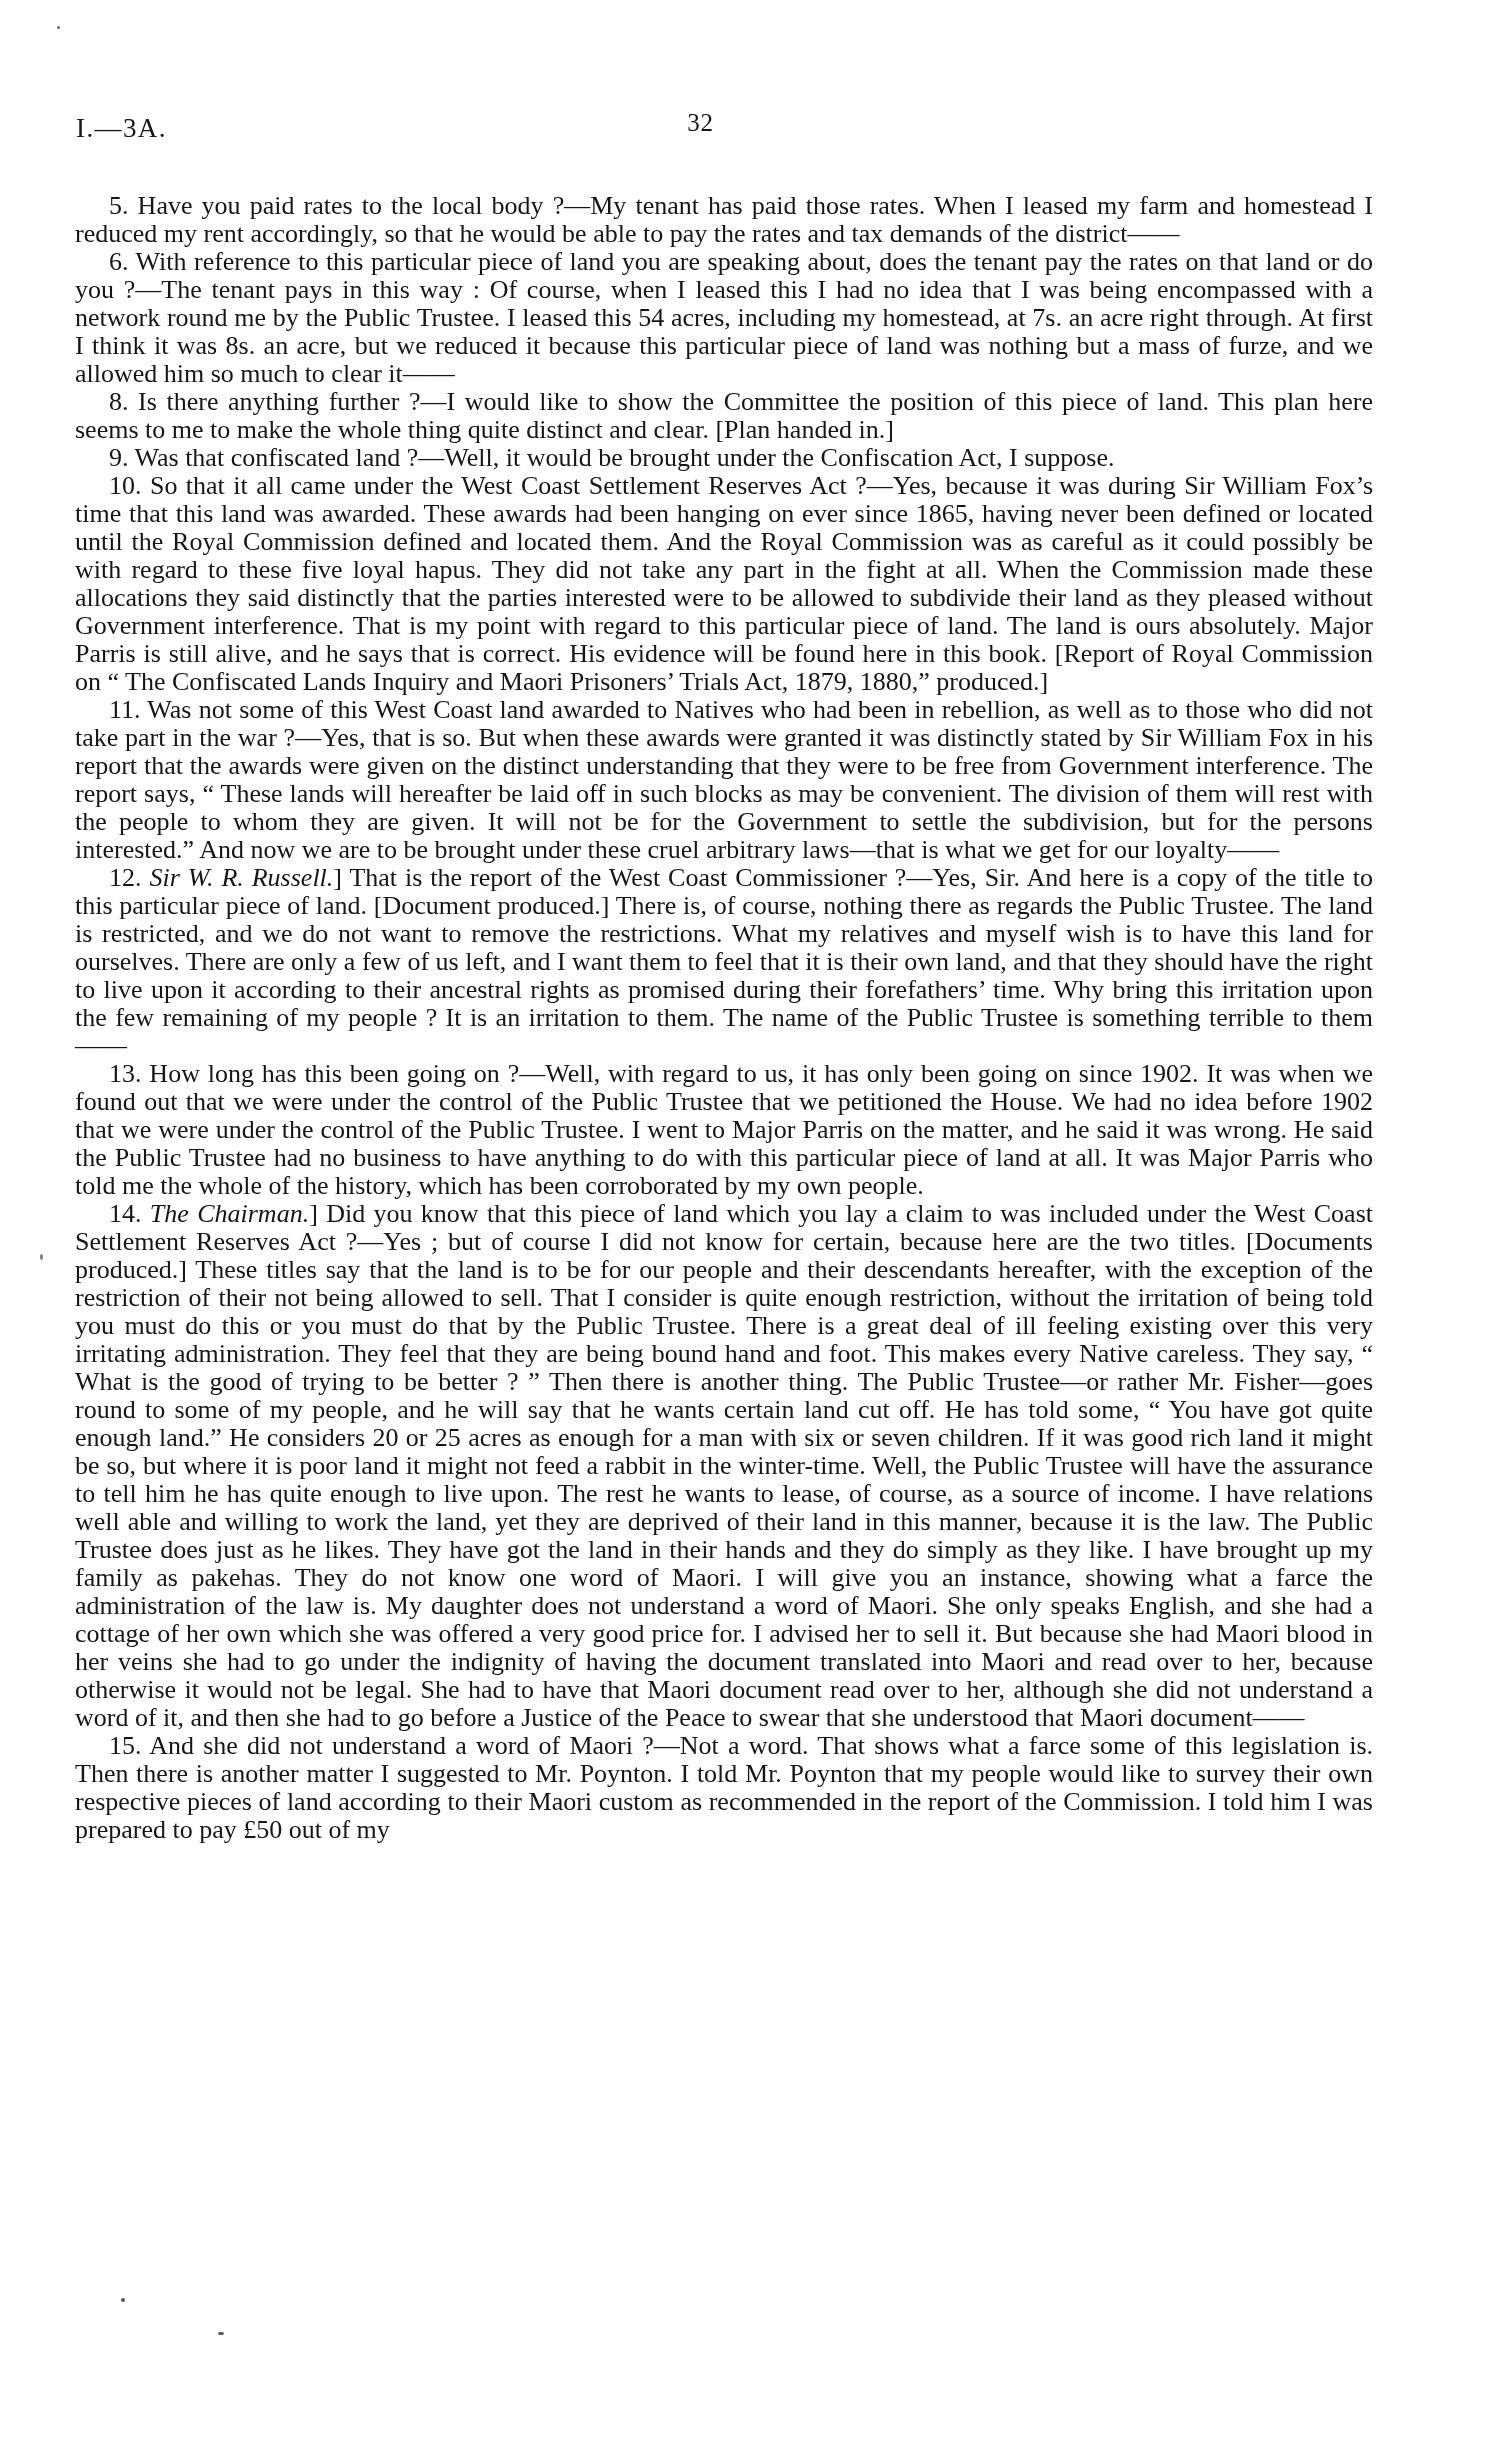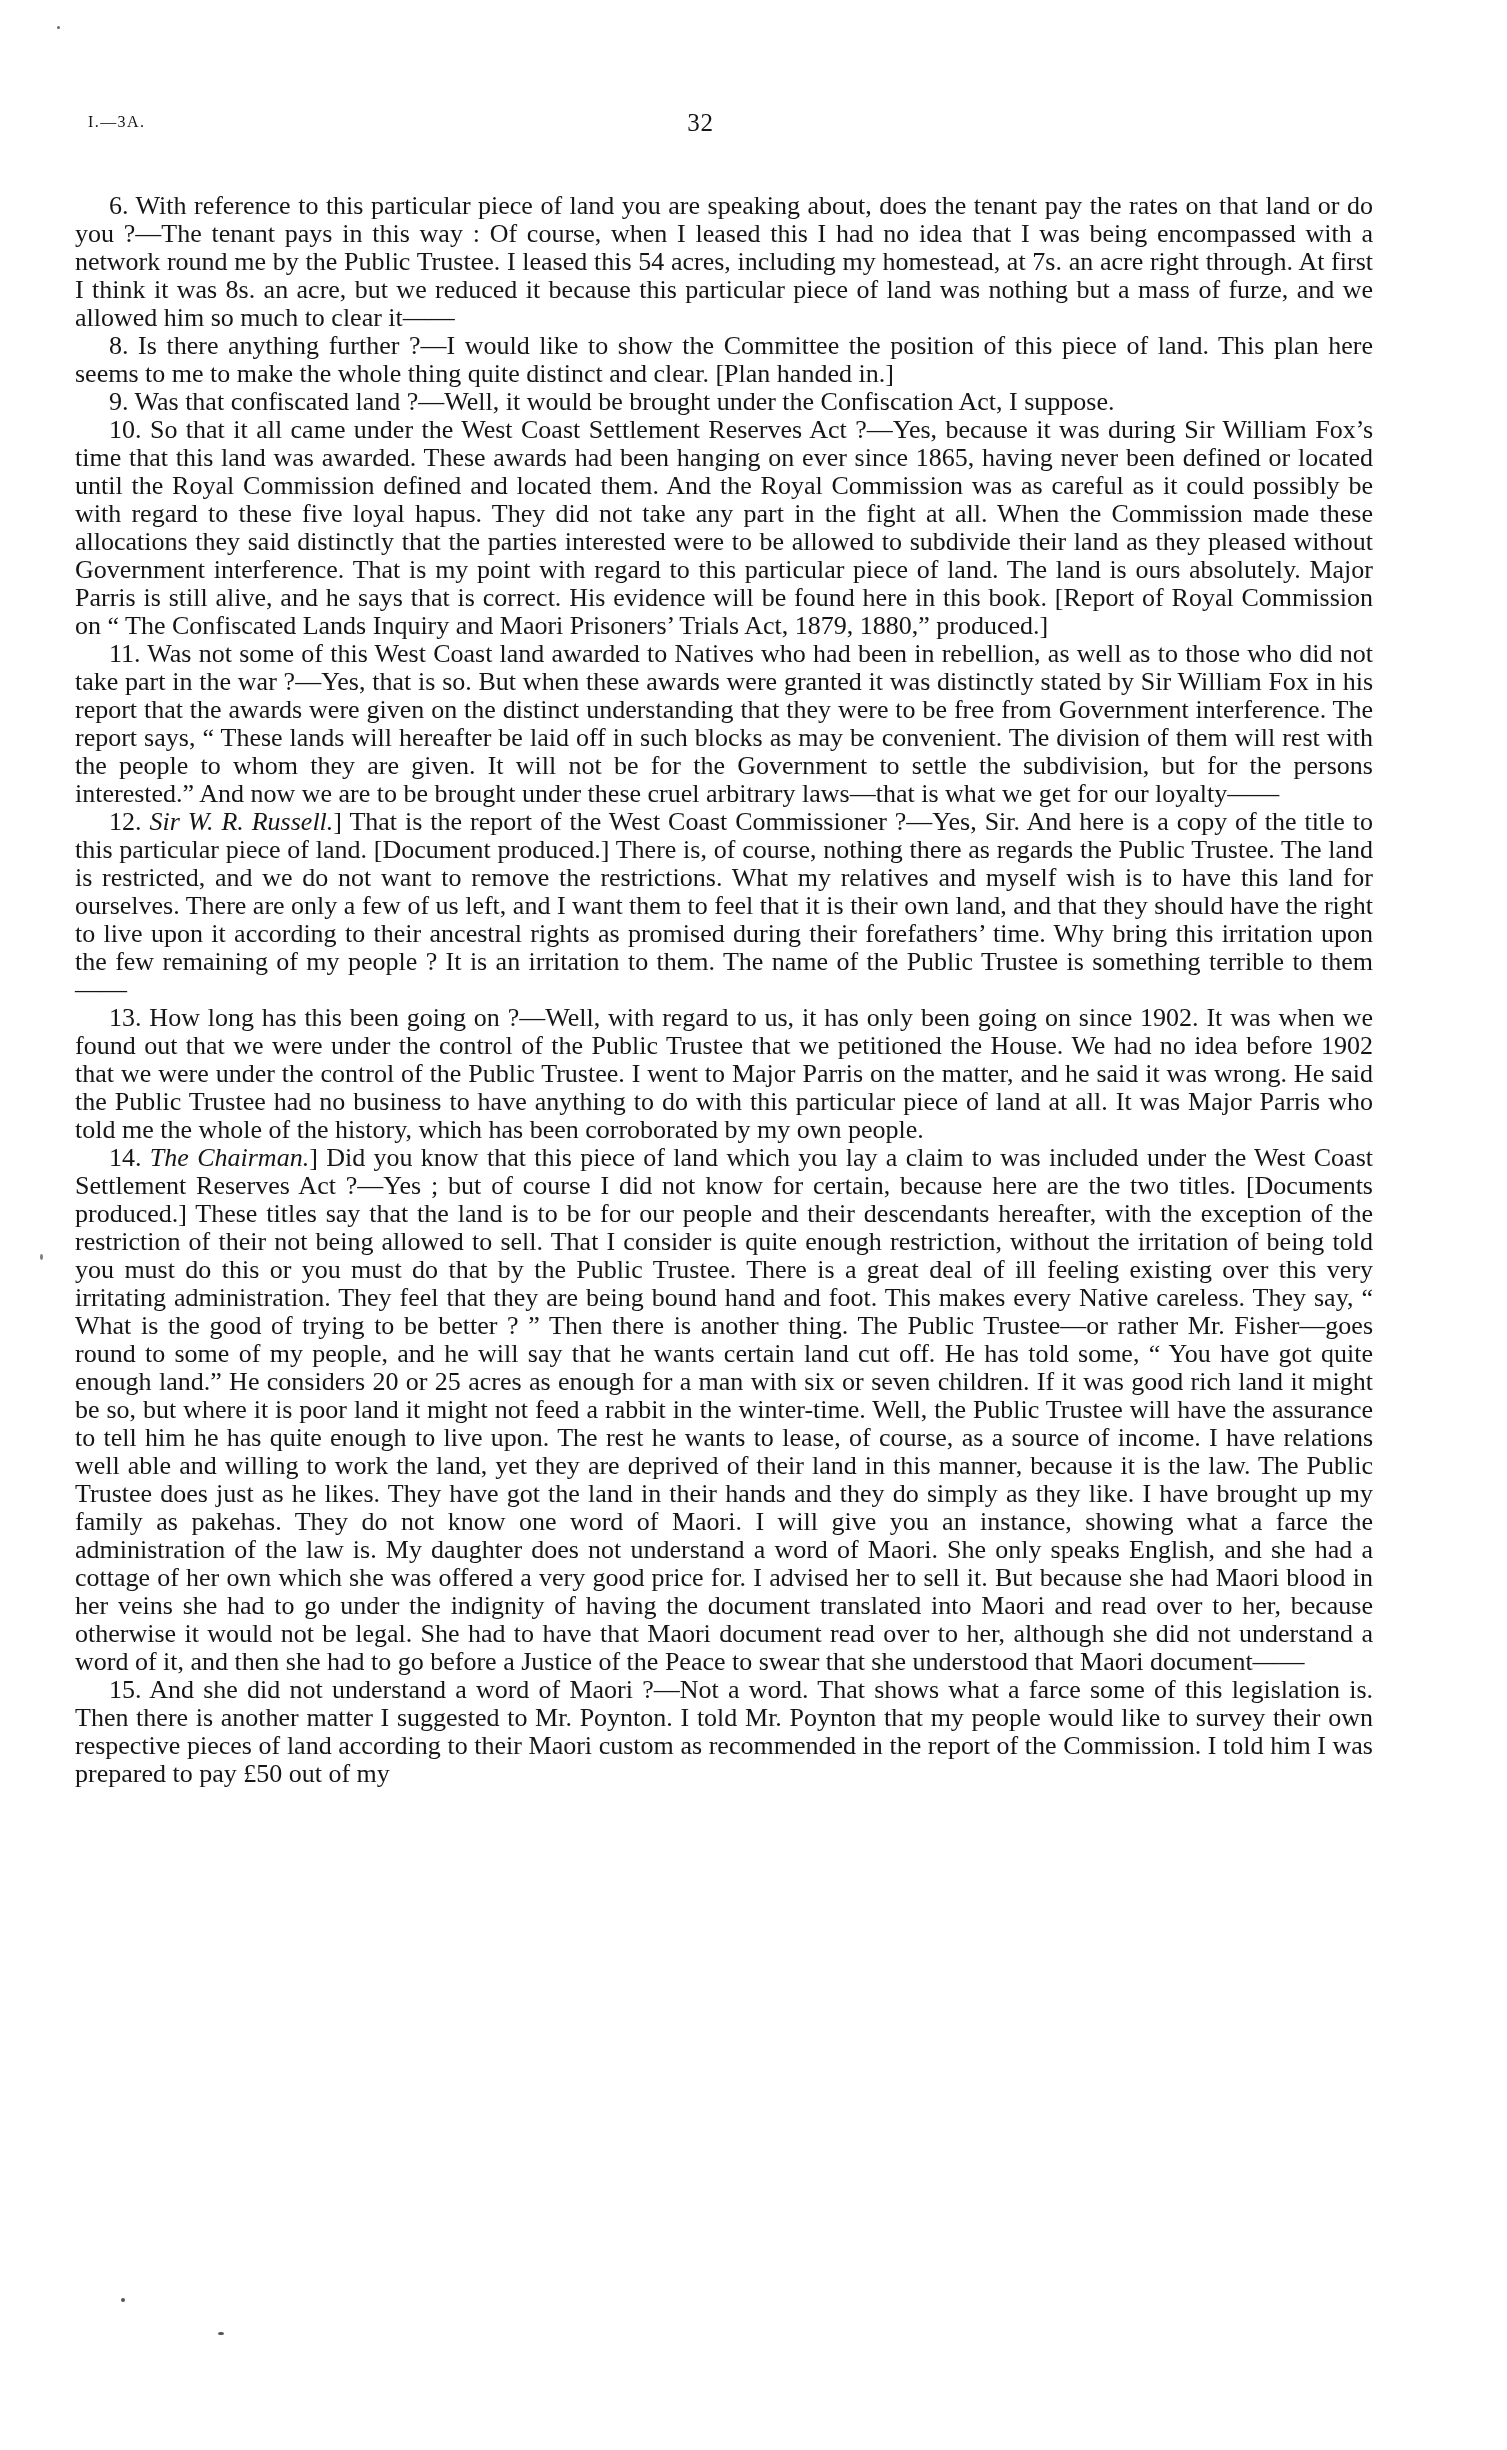--- a/index.html
+++ b/index.html
@@ -11,23 +11,23 @@
     position: relative;
     width: 1507px;
     height: 2450px;
     background: #ffffff;
     color: #161616;
     font-family: "Liberation Serif", serif;
     overflow: hidden;
   }
   .hdr-ref {
     position: absolute;
-    left: 88px;
+    left: 76px;
     top: 113px;
-    font-size: 16px;
+    font-size: 27px;
     letter-spacing: 1.4px;
     white-space: nowrap;
   }
   .hdr-page {
     position: absolute;
     left: 0;
     top: 109px;
     width: 1401px;
     text-align: center;
     font-size: 25px;
@@ -62,20 +62,21 @@
 </style>
 </head>
 <body>
 
 <div class="page">
 
   <div class="hdr-ref">I.—3A.</div>
   <div class="hdr-page">32</div>
 
   <div class="body-text">
+    <p><span>5. Have you paid rates to the local body ?—My tenant has paid those rates. When I leased my farm and homestead I reduced my rent accordingly, so that he would be able to pay the rates and tax demands of the district——</span></p>
     <p><span>6. With reference to this particular piece of land you are speaking about, does the tenant pay the rates on that land or do you ?—The tenant pays in this way : Of course, when I leased this I had no idea that I was being encompassed with a network round me by the Public Trustee. I leased this 54 acres, including my homestead, at 7s. an acre right through. At first I think it was 8s. an acre, but we reduced it because this particular piece of land was nothing but a mass of furze, and we allowed him so much to clear it——</span></p>
     <p><span>8. Is there anything further ?—I would like to show the Committee the position of this piece of land. This plan here seems to me to make the whole thing quite distinct and clear. [Plan handed in.]</span></p>
     <p><span>9. Was that confiscated land ?—Well, it would be brought under the Confiscation Act, I suppose.</span></p>
     <p><span>10. So that it all came under the West Coast Settlement Reserves Act ?—Yes, because it was during Sir William Fox’s time that this land was awarded. These awards had been hanging on ever since 1865, having never been defined or located until the Royal Commission defined and located them. And the Royal Commission was as careful as it could possibly be with regard to these five loyal hapus. They did not take any part in the fight at all. When the Commission made these allocations they said distinctly that the parties interested were to be allowed to subdivide their land as they pleased without Government interference. That is my point with regard to this particular piece of land. The land is ours absolutely. Major Parris is still alive, and he says that is correct. His evidence will be found here in this book. [Report of Royal Commission on “ The Confiscated Lands Inquiry and Maori Prisoners’ Trials Act, 1879, 1880,” produced.]</span></p>
     <p><span>11. Was not some of this West Coast land awarded to Natives who had been in rebellion, as well as to those who did not take part in the war ?—Yes, that is so. But when these awards were granted it was distinctly stated by Sir William Fox in his report that the awards were given on the distinct understanding that they were to be free from Government interference. The report says, “ These lands will hereafter be laid off in such blocks as may be convenient. The division of them will rest with the people to whom they are given. It will not be for the Government to settle the subdivision, but for the persons interested.” And now we are to be brought under these cruel arbitrary laws—that is what we get for our loyalty——</span></p>
     <p><span>12. </span><i>Sir W. R. Russell.</i><span>] That is the report of the West Coast Commissioner ?—Yes, Sir. And here is a copy of the title to this particular piece of land. [Document produced.] There is, of course, nothing there as regards the Public Trustee. The land is restricted, and we do not want to remove the restrictions. What my relatives and myself wish is to have this land for ourselves. There are only a few of us left, and I want them to feel that it is their own land, and that they should have the right to live upon it according to their ancestral rights as promised during their forefathers’ time. Why bring this irritation upon the few remaining of my people ? It is an irritation to them. The name of the Public Trustee is something terrible to them——</span></p>
     <p><span>13. How long has this been going on ?—Well, with regard to us, it has only been going on since 1902. It was when we found out that we were under the control of the Public Trustee that we petitioned the House. We had no idea before 1902 that we were under the control of the Public Trustee. I went to Major Parris on the matter, and he said it was wrong. He said the Public Trustee had no business to have anything to do with this particular piece of land at all. It was Major Parris who told me the whole of the history, which has been corroborated by my own people.</span></p>
     <p><span>14. </span><i>The Chairman.</i><span>] Did you know that this piece of land which you lay a claim to was included under the West Coast Settlement Reserves Act ?—Yes ; but of course I did not know for certain, because here are the two titles. [Documents produced.] These titles say that the land is to be for our people and their descendants hereafter, with the exception of the restriction of their not being allowed to sell. That I consider is quite enough restriction, without the irritation of being told you must do this or you must do that by the Public Trustee. There is a great deal of ill feeling existing over this very irritating administration. They feel that they are being bound hand and foot. This makes every Native careless. They say, “ What is the good of trying to be better ? ” Then there is another thing. The Public Trustee—or rather Mr. Fisher—goes round to some of my people, and he will say that he wants certain land cut off. He has told some, “ You have got quite enough land.” He considers 20 or 25 acres as enough for a man with six or seven children. If it was good rich land it might be so, but where it is poor land it might not feed a rabbit in the winter-time. Well, the Public Trustee will have the assurance to tell him he has quite enough to live upon. The rest he wants to lease, of course, as a source of income. I have relations well able and willing to work the land, yet they are deprived of their land in this manner, because it is the law. The Public Trustee does just as he likes. They have got the land in their hands and they do simply as they like. I have brought up my family as pakehas. They do not know one word of Maori. I will give you an instance, showing what a farce the administration of the law is. My daughter does not understand a word of Maori. She only speaks English, and she had a cottage of her own which she was offered a very good price for. I advised her to sell it. But because she had Maori blood in her veins she had to go under the indignity of having the document translated into Maori and read over to her, because otherwise it would not be legal. She had to have that Maori document read over to her, although she did not understand a word of it, and then she had to go before a Justice of the Peace to swear that she understood that Maori document——</span></p>
     <p><span>15. And she did not understand a word of Maori ?—Not a word. That shows what a farce some of this legislation is. Then there is another matter I suggested to Mr. Poynton. I told Mr. Poynton that my people would like to survey their own respective pieces of land according to their Maori custom as recommended in the report of the Commission. I told him I was prepared to pay £50 out of my</span></p>
   </div>

